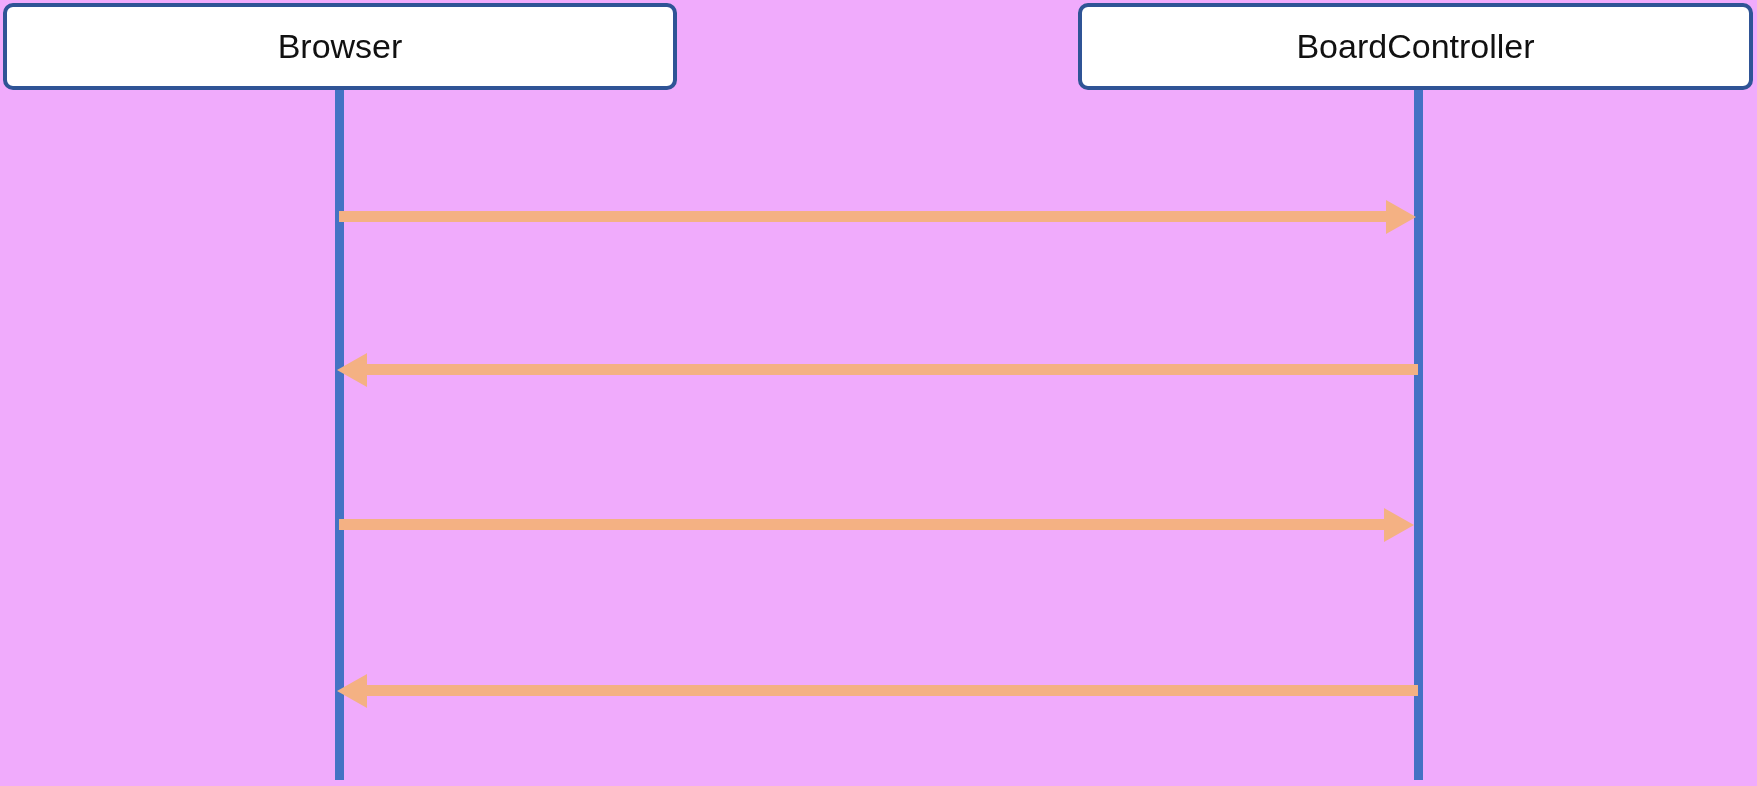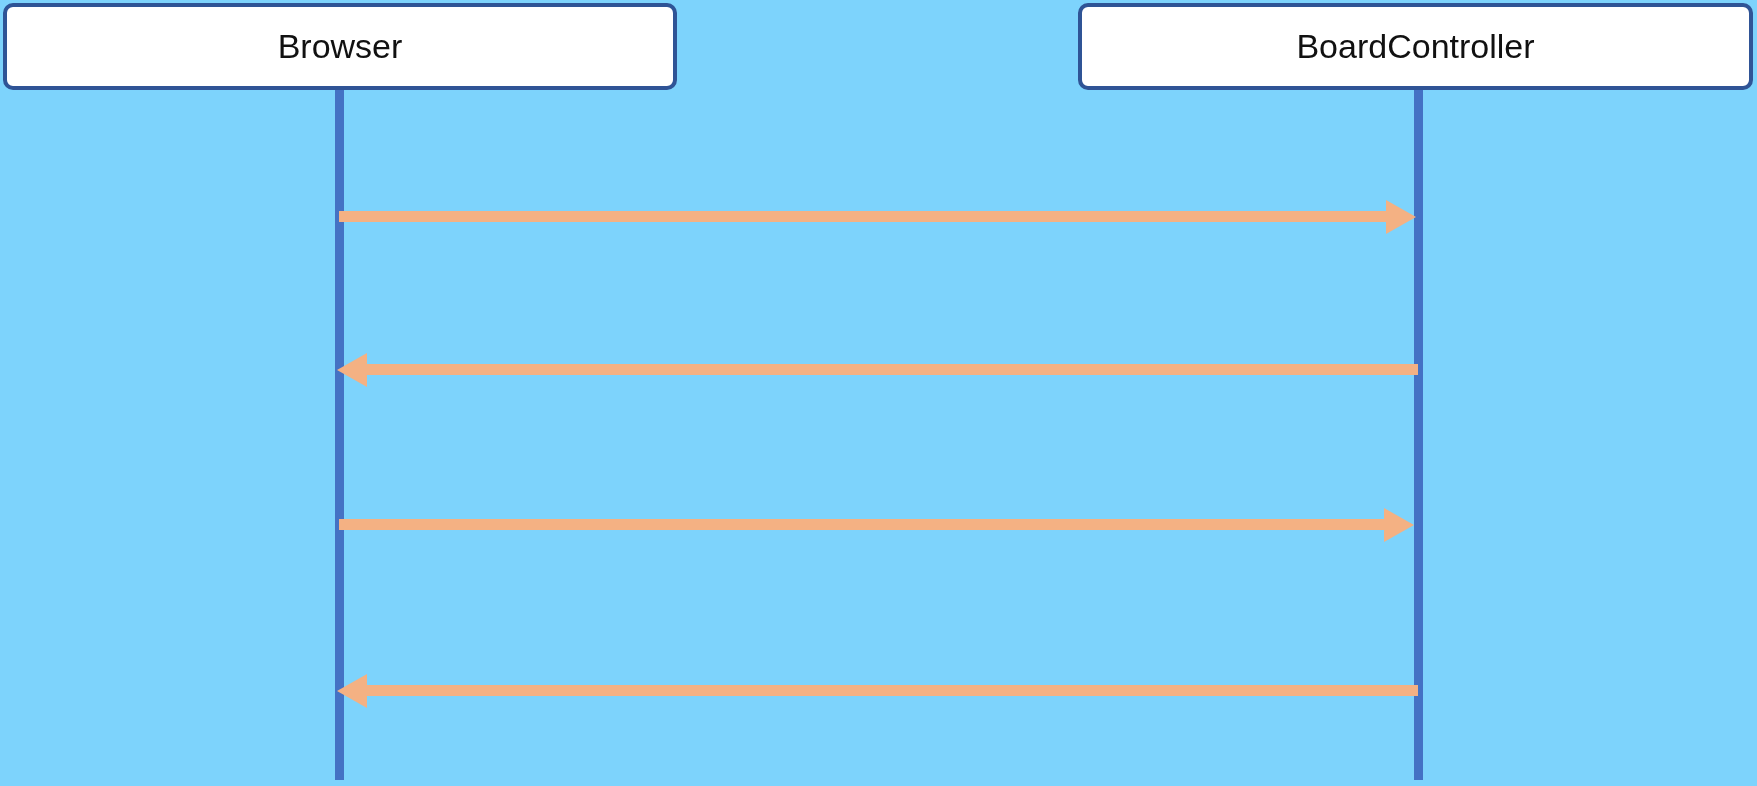--- a/index.html
+++ b/index.html
@@ -4,21 +4,21 @@
 <style>
   html, body {
     margin: 0;
     padding: 0;
     background: #000000;
   }
   .canvas {
     position: relative;
     width: 1757px;
     height: 786px;
-    background: #7dd3fc;
+    background: #f0abfc;
     overflow: hidden;
     font-family: "Liberation Sans", sans-serif;
   }
   .actor-box {
     position: absolute;
     top: 3px;
     height: 87px;
     background: #ffffff;
     border: 4px solid #2F5496;
     border-radius: 10px;

